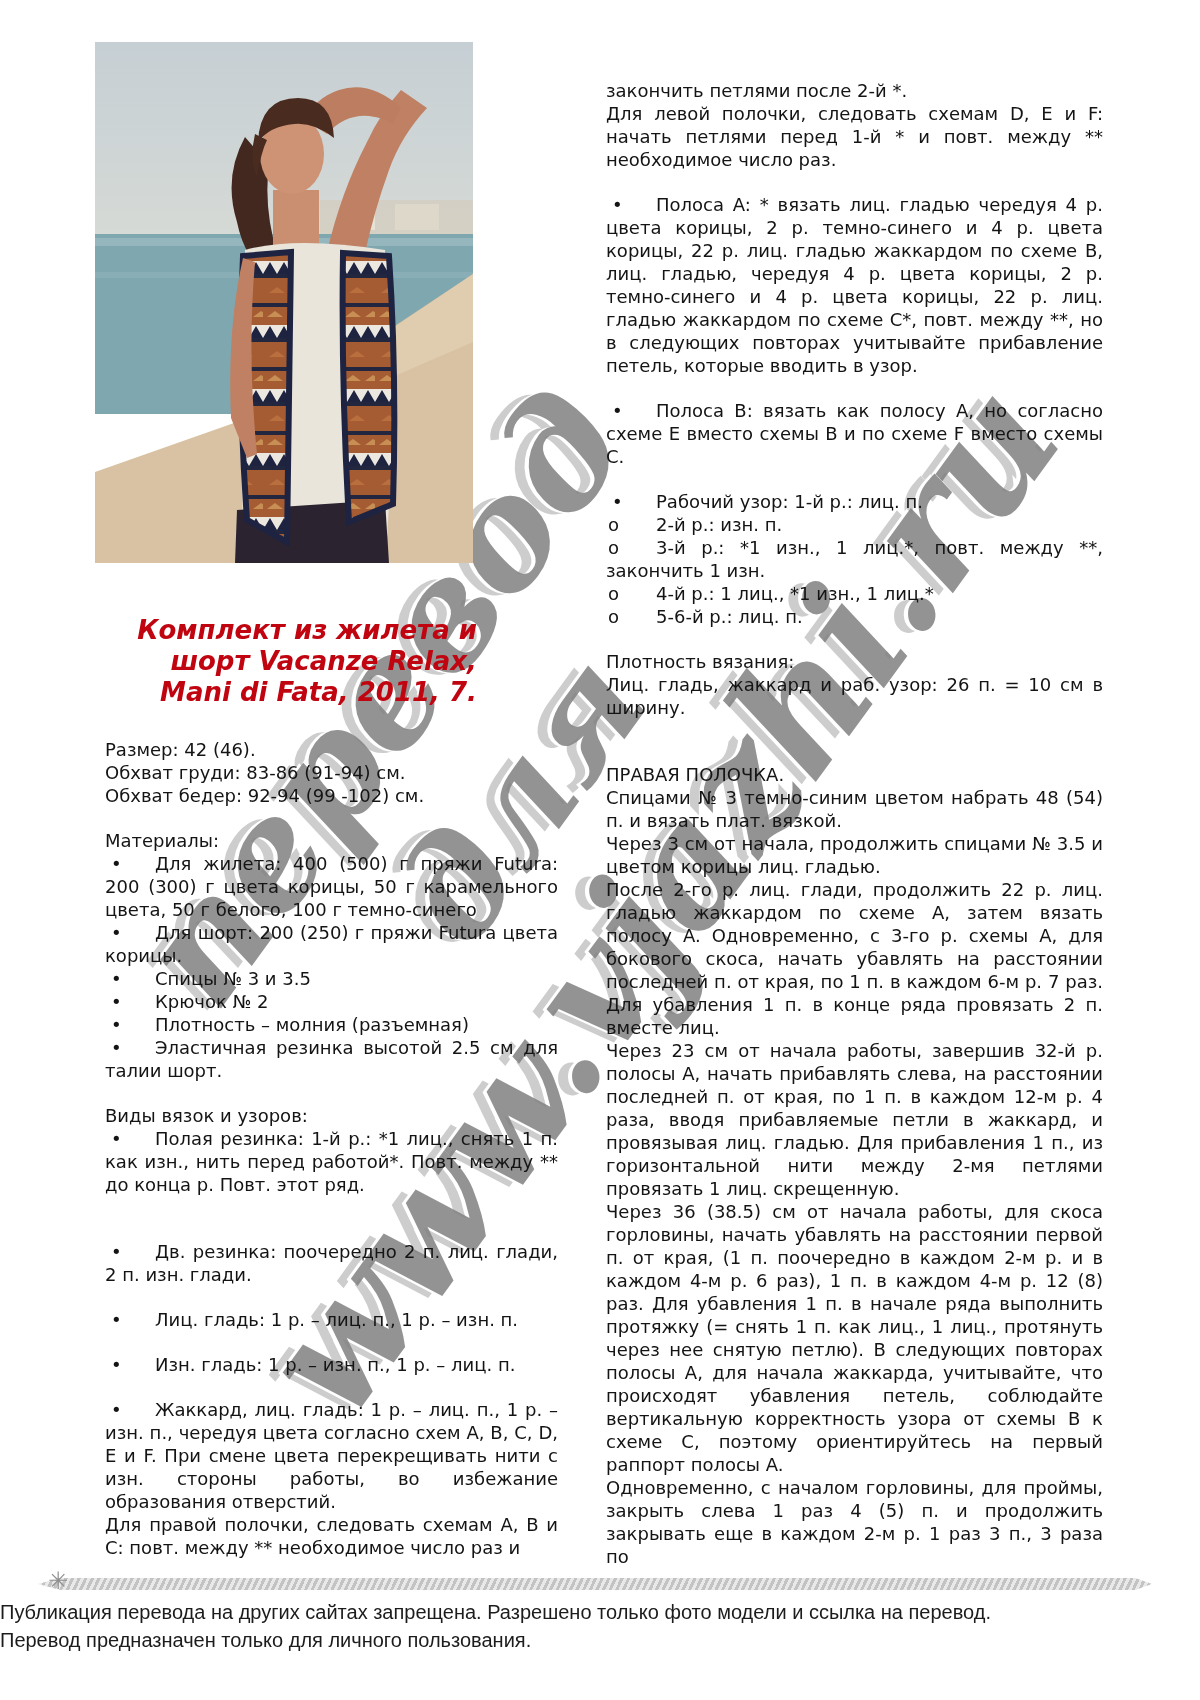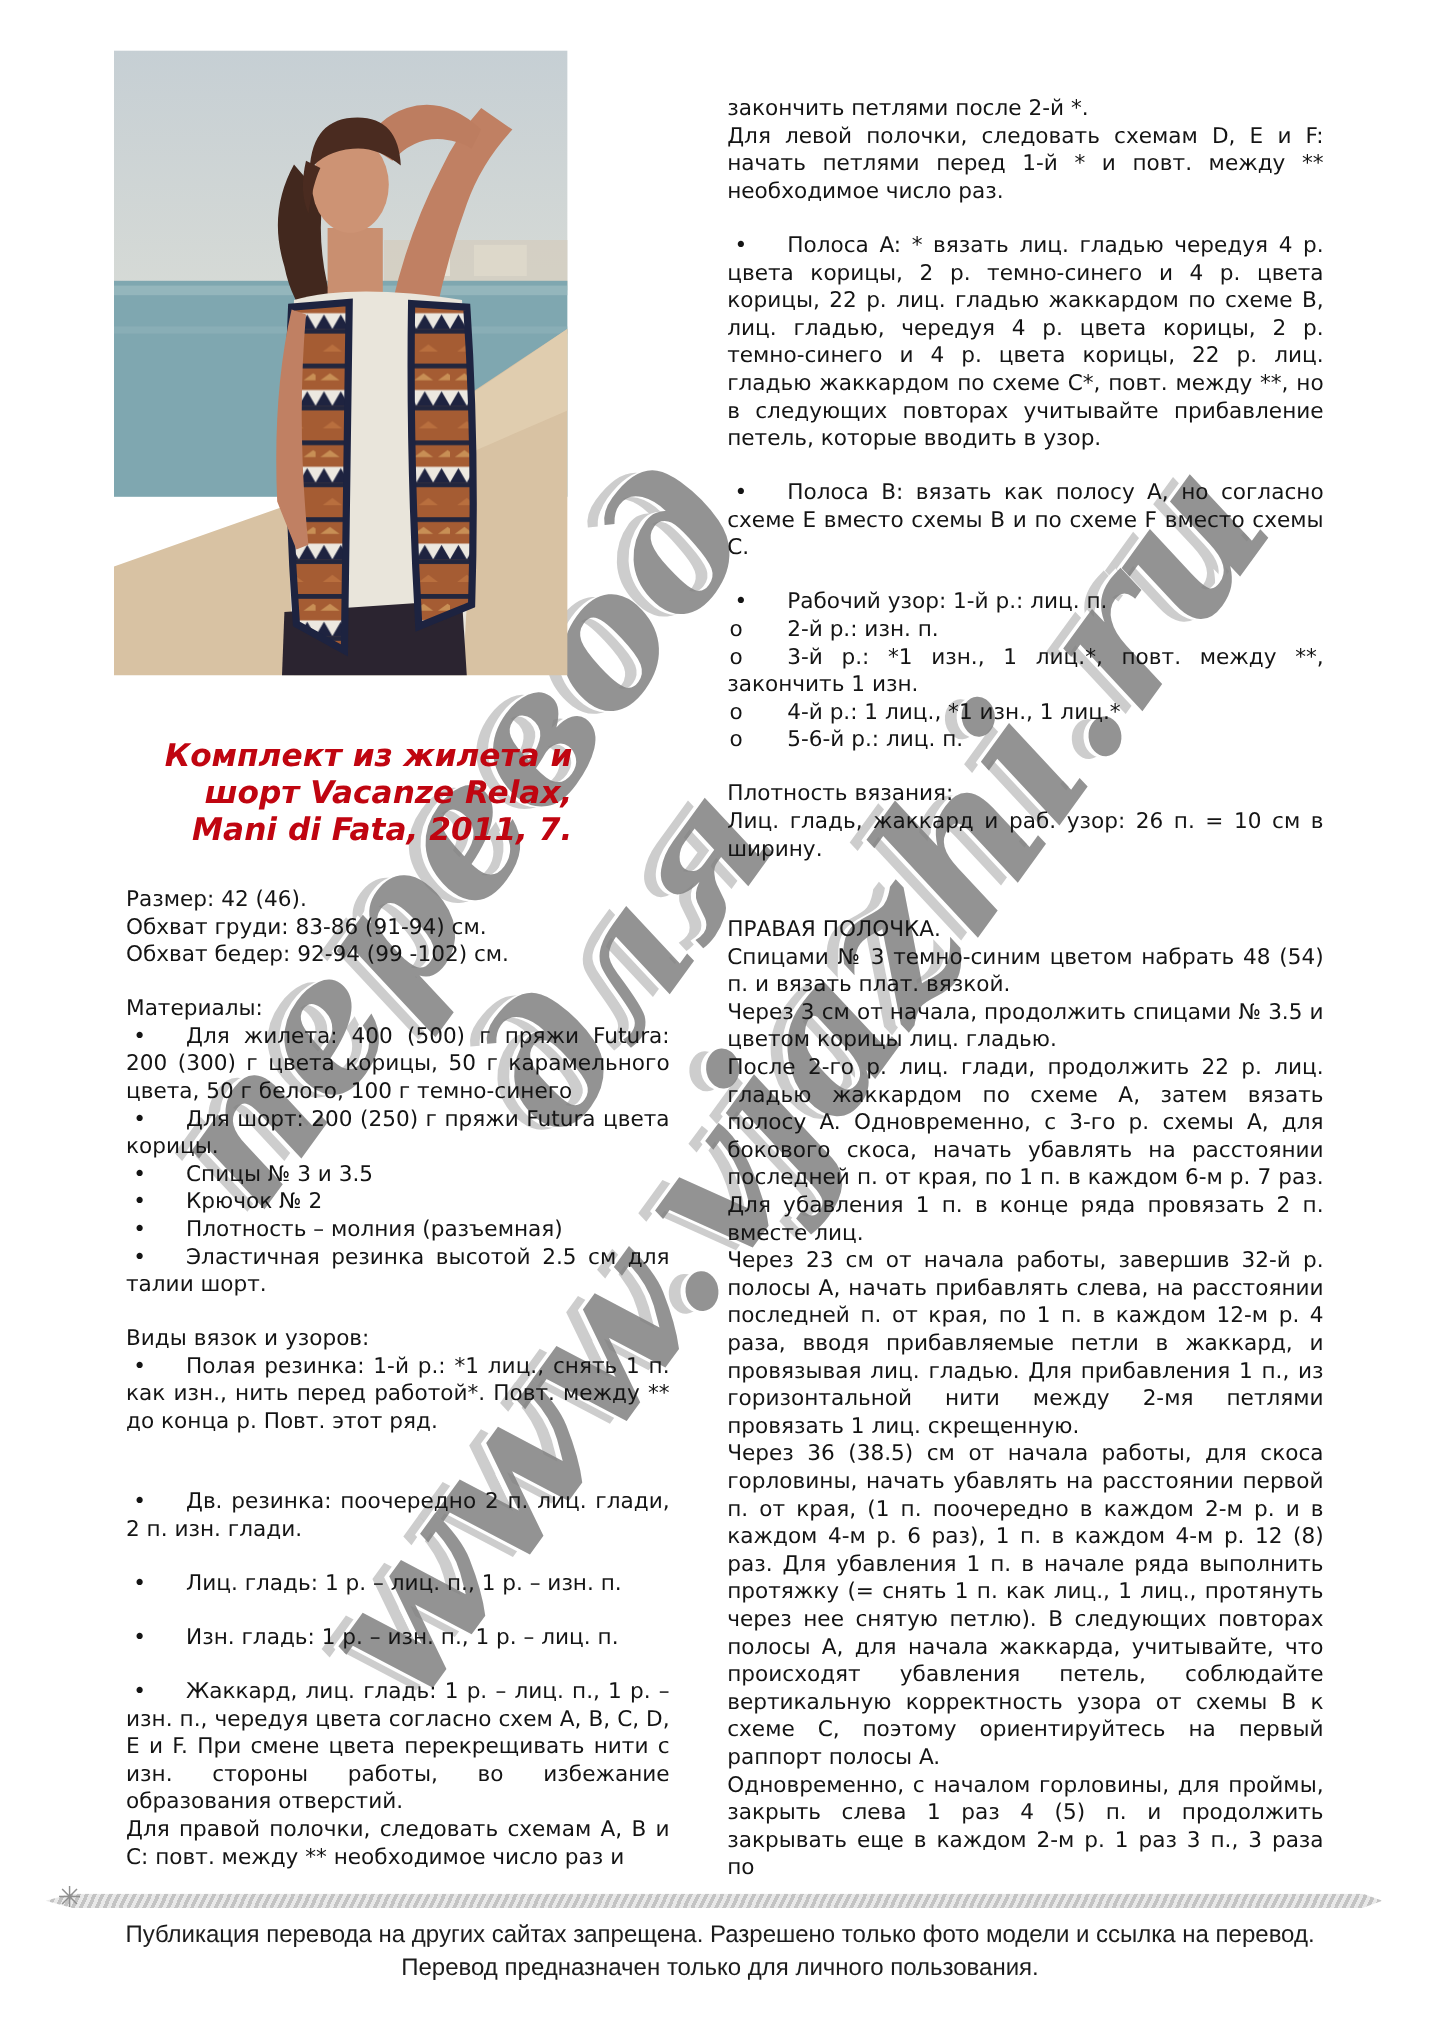--- a/index.html
+++ b/index.html
@@ -38,21 +38,21 @@
   .divider{
     position:absolute;left:38px;top:1578px;width:1114px;height:12px;z-index:3;
     background:repeating-linear-gradient(115deg,#c3c3c3 0 3px,#e9e9e9 3px 6px);
     clip-path:polygon(0 50%,2% 0,98.5% 0,100% 50%,98.5% 100%,2% 100%);
   }
   .star-left{
     position:absolute;left:48px;top:1569px;z-index:4;color:#8f8f8f;
     font-size:24px;line-height:24px;font-family:"DejaVu Sans",sans-serif;
   }
   .footer{
-    position:absolute;left:0;top:1598px;width:1200px;text-align:center;z-index:3;
+    position:absolute;left:0;top:1598px;width:1200px;z-index:3;
     font-family:"Liberation Sans",sans-serif;font-size:20px;line-height:28px;color:#1c1c1c;
   }
   .footer div{white-space:nowrap;}
 </style>
 </head>
 <body>
 
 <div class="watermark">
   <span class="wm1">перевод</span>
   <span class="wm2">для</span>

